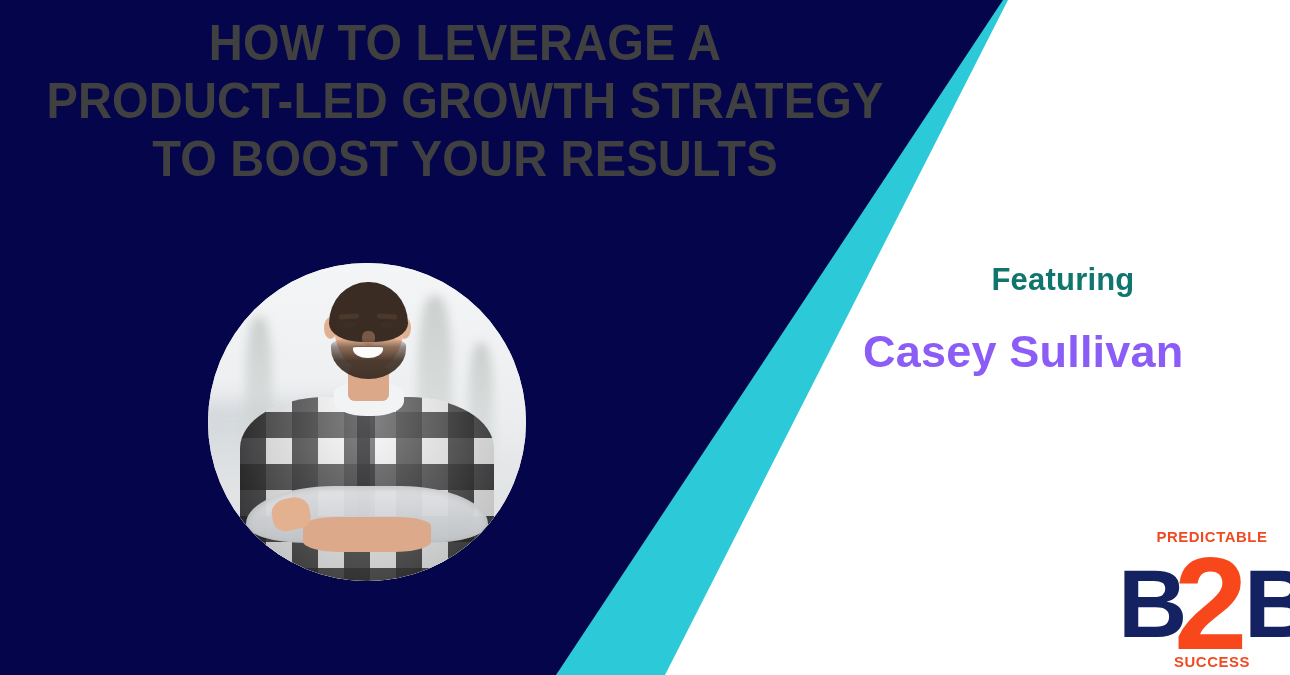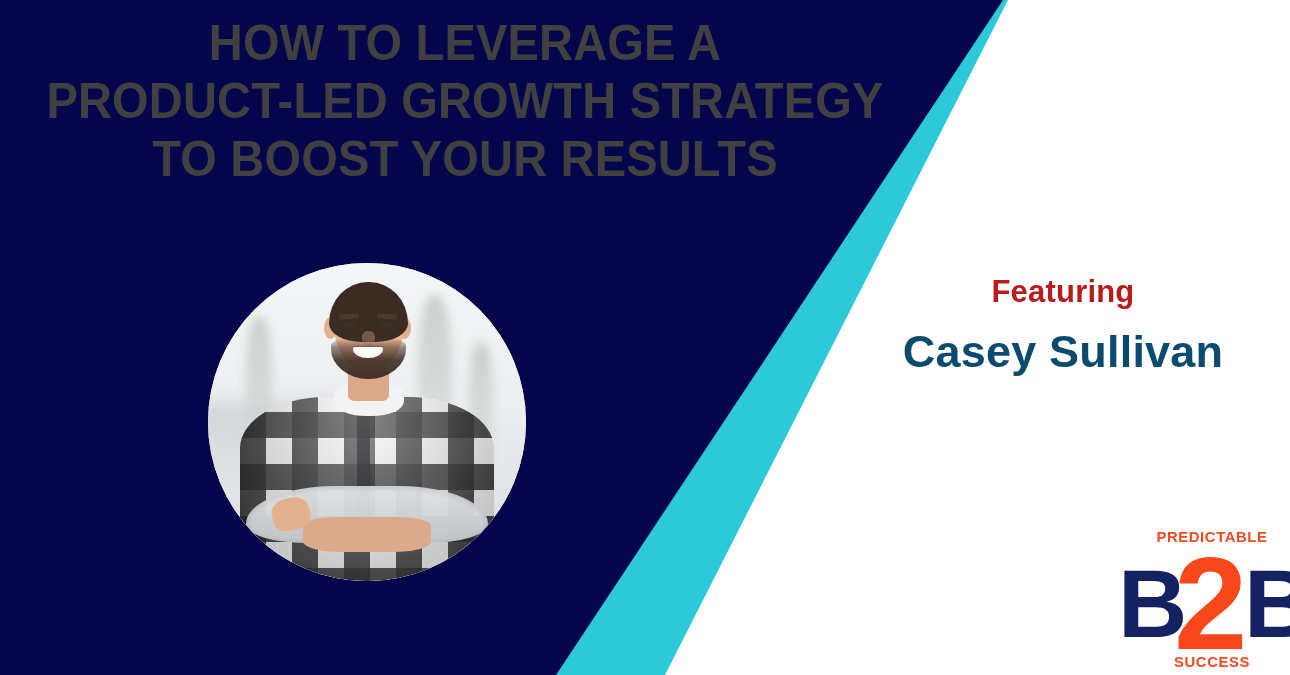--- a/index.html
+++ b/index.html
@@ -258,33 +258,31 @@
     border-radius: 26% 26% 30% 30%;
   }
 
   
   .featuring {
     position: absolute;
     left: 863px;
     top: 262px;
     width: 400px;
     text-align: center;
-    color: #b91c1c;
+    color: #0f766e;
     font-weight: bold;
     font-size: 31px;
     letter-spacing: 0.2px;
-    margin-top: 12px;
   }
   .speaker-name {
     position: absolute;
     left: 863px;
     top: 326px;
     width: 400px;
-    text-align: center;
-    color: #0c4a6e;
+    color: #8b5cf6;
     font-weight: bold;
     font-size: 45px;
     letter-spacing: 0.2px;
   }
 
   
   .logo {
     position: absolute;
     left: 1116px;
     top: 528px;

